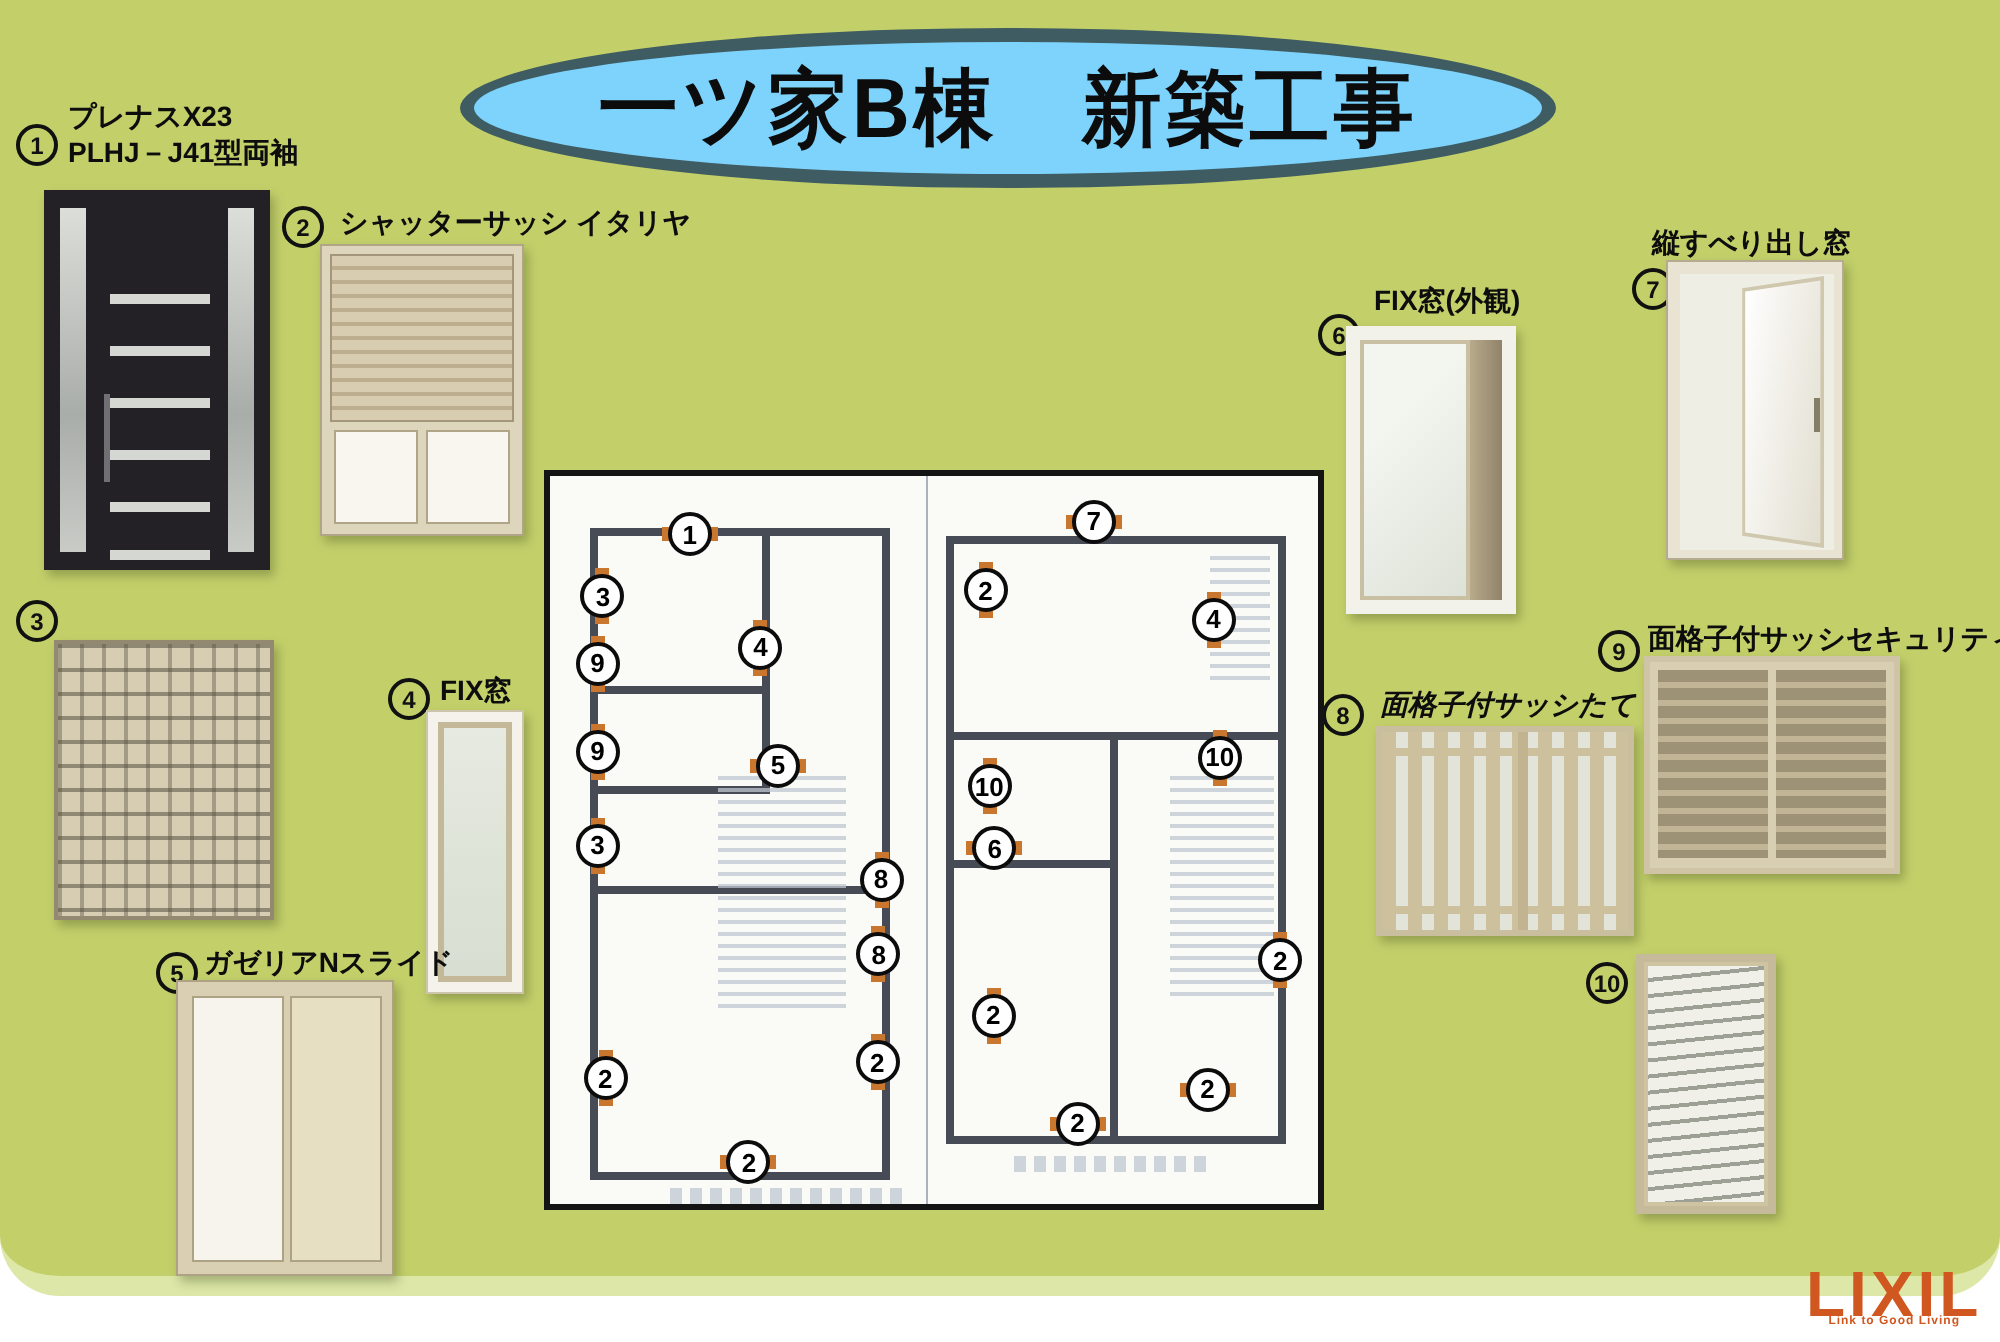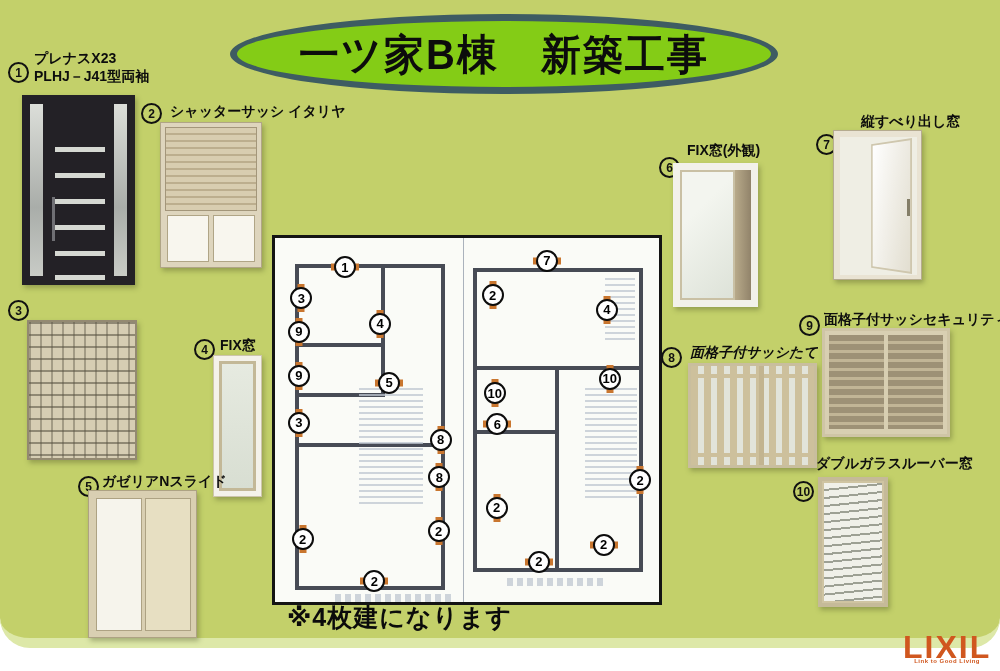--- a/index.html
+++ b/index.html
@@ -6,21 +6,21 @@
   body { font-family:"Liberation Sans","DejaVu Sans",sans-serif; background:#ffffff; }
   .page { position:relative; width:1000px; height:671px; background:#ffffff; overflow:hidden; }
 
   
   .board { position:absolute; left:0; top:0; width:1000px; height:648px;
            background:#c3d06a; border-radius:0 0 30px 30px;
            border-bottom:10px solid #dde8a8; }
 
   
   .title-oval { position:absolute; left:230px; top:14px; width:548px; height:80px;
-                background:#84cc16; border:7px solid #3e5c62; border-radius:50%;
+                background:#7dd3fc; border:7px solid #3e5c62; border-radius:50%;
                 display:flex; align-items:center; justify-content:center; }
   .title-oval span { font-size:40px; font-weight:900; color:#0c0c0c; letter-spacing:2px;
                      transform:scaleY(1.05); white-space:nowrap; }
 
   
   .pnum { position:absolute; width:21px; height:21px; border:2px solid #111; border-radius:50%;
           display:flex; align-items:center; justify-content:center;
           font-size:12px; font-weight:bold; color:#111; background:transparent; }
   .plabel { position:absolute; font-size:14px; font-weight:bold; color:#0d0d0d; white-space:nowrap; }
   .pimg { position:absolute; box-shadow:2px 3px 5px rgba(60,70,30,.35); }
@@ -161,21 +161,21 @@
   </div>
 
   <div class="pnum" style="left:659px; top:157px;">6</div>
   <div class="plabel" style="left:687px; top:142px;">FIX窓(外観)</div>
   <div class="pimg img-fix6">
     <div class="fix6-glass"></div>
     <div class="fix6-reveal"></div>
   </div>
 
   <div class="pnum" style="left:816px; top:134px;">7</div>
-  <div class="plabel" style="left:861px; top:113px;">縦すべり出し窓</div>
+  <div class="plabel" style="left:826px; top:113px;">縦すべり出し窓</div>
   <div class="pimg img-case">
     <div class="case-glass"></div>
     <div class="case-open"></div>
     <div class="case-handle"></div>
   </div>
 
   <div class="pnum" style="left:661px; top:347px;">8</div>
   <div class="plabel" style="left:690px; top:344px;font-style:italic;">面格子付サッシたて</div>
   <div class="pimg img-vbars">
     <div class="vbar-rail t"></div>
@@ -184,21 +184,20 @@
   </div>
 
   <div class="pnum" style="left:799px; top:315px;">9</div>
   <div class="plabel" style="left:824px; top:311px;">面格子付サッシセキュリティー</div>
   <div class="pimg img-louver9">
     <div class="lv9-pan l"></div>
     <div class="lv9-pan r"></div>
   </div>
 
   <div class="pnum" style="left:793px; top:481px;">10</div>
-  <div class="plabel" style="left:816px; top:455px;">ダブルガラスルーバー窓</div>
   <div class="pimg img-louver10">
     <div class="lv10-glass"></div>
   </div>
 
   <div class="plan">
     <div class="plan-divider"></div>
 
     <div class="wall h" style="left:20px; top:26px;  width:150px;"></div>
     <div class="wall v" style="left:20px; top:26px;  height:326px;"></div>
     <div class="wall v" style="left:166px; top:26px; height:326px;"></div>
@@ -263,19 +262,18 @@
         <div class="marker" style="left: 57.7%; top: 74.1%;">2</div>
         <div class="wseg v" style="left: 95.1%; top: 66.5%;"></div>
         <div class="marker" style="left: 95.1%; top: 66.5%;">2</div>
         <div class="wseg h" style="left: 85.6%; top: 84.3%;"></div>
         <div class="marker" style="left: 85.6%; top: 84.3%;">2</div>
         <div class="wseg h" style="left: 68.7%; top: 88.9%;"></div>
         <div class="marker" style="left: 68.7%; top: 88.9%;">2</div>
       </div>
   </div>
 
-  <div class="note">※4枚建になります</div>
 
   <div class="logo">
     <div class="logo-text">LIXIL</div>
     <div class="logo-tag">Link to Good Living</div>
   </div>
 </div>
 
 </body></html>

